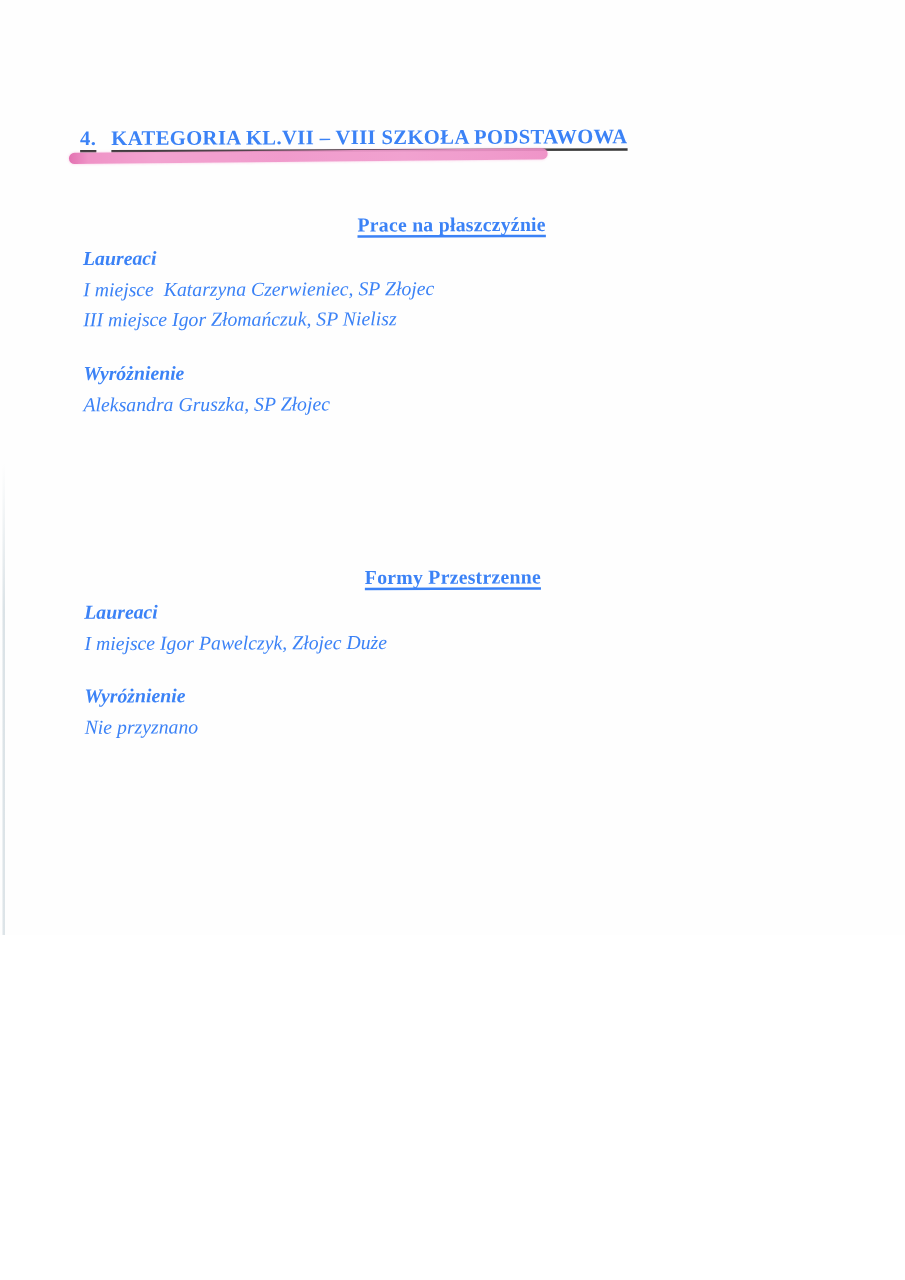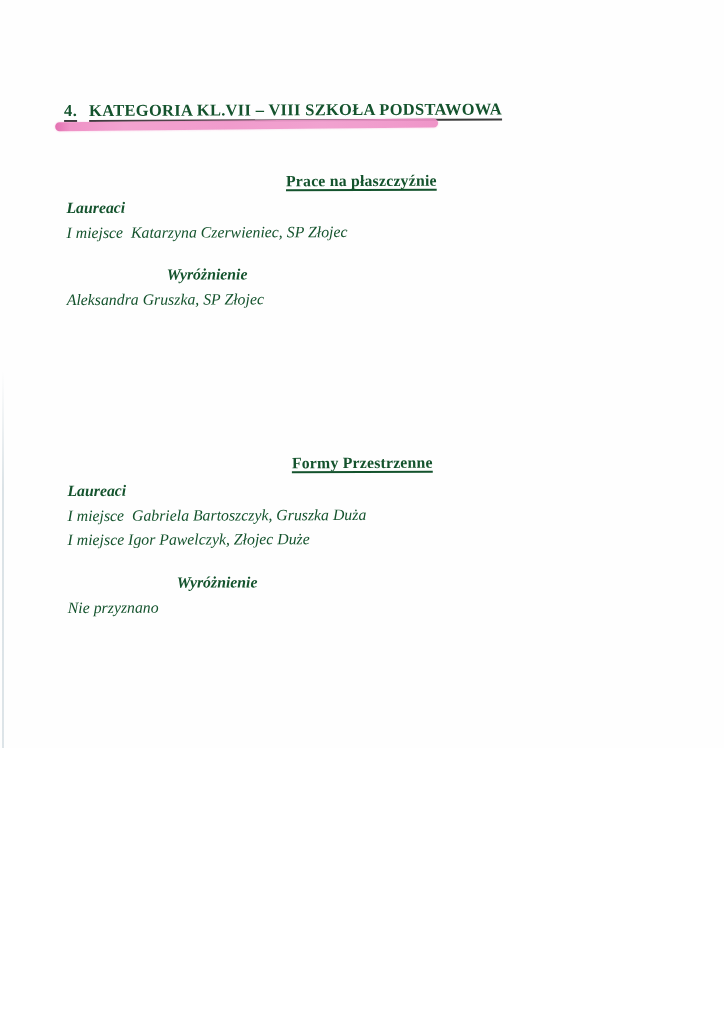--- a/index.html
+++ b/index.html
@@ -4,21 +4,21 @@
 <style>
   html, body { margin: 0; padding: 0; background: #ffffff; }
 
   .scan {
     position: relative;
     width: 724px;
     height: 748px;
     background: #fefefe;
     overflow: hidden;
     font-family: "Liberation Serif", "DejaVu Serif", serif;
-    color: #14532d;
+    color: #3b82f6;
   }
 
   .content {
     position: absolute;
     inset: 0;
     transform: rotate(-0.2deg);
     transform-origin: 50% 50%;
   }
 
   
@@ -76,21 +76,21 @@
   .block {
     position: absolute;
     left: 67px;
     font-size: 15.8px;
     line-height: 24.7px;
     font-style: italic;
   }
   .b1 { top: 195px; }
   .b2 { top: 478px; }
   .label { font-weight: bold; }
-  .gap { margin-top: 18px; text-align: center; }
+  .gap { margin-top: 18px; }
   .entry { white-space: pre-wrap; }
 
   
   .bottom-edge {
     position: absolute;
     left: 0;
     top: 1012px;
     width: 724px;
     height: 2.5px;
     transform: rotate(-0.15deg);
@@ -136,29 +136,29 @@
     <div class="title-row">
       <span class="title-num">4.</span><span class="title-text">KATEGORIA KL.VII – VIII SZKOŁA PODSTAWOWA</span>
     </div>
     <div class="pink-stroke"></div>
 
     <div class="section-heading h1">Prace na płaszczyźnie</div>
 
     <div class="block b1">
       <div class="label">Laureaci</div>
       <div class="entry">I miejsce  Katarzyna Czerwieniec, SP Złojec</div>
+      <div class="entry">III miejsce Igor Złomańczuk, SP Nielisz</div>
       <div class="label gap">Wyróżnienie</div>
       <div class="entry">Aleksandra Gruszka, SP Złojec</div>
     </div>
 
     <div class="section-heading h2">Formy Przestrzenne</div>
 
     <div class="block b2">
       <div class="label">Laureaci</div>
-      <div class="entry">I miejsce  Gabriela Bartoszczyk, Gruszka Duża</div>
       <div class="entry">I miejsce Igor Pawelczyk, Złojec Duże</div>
       <div class="label gap">Wyróżnienie</div>
       <div class="entry">Nie przyznano</div>
     </div>
 
   </div>
 
   <div class="left-edge"></div>
   <div class="bottom-edge"></div>
   <div class="corner-mark"></div>

